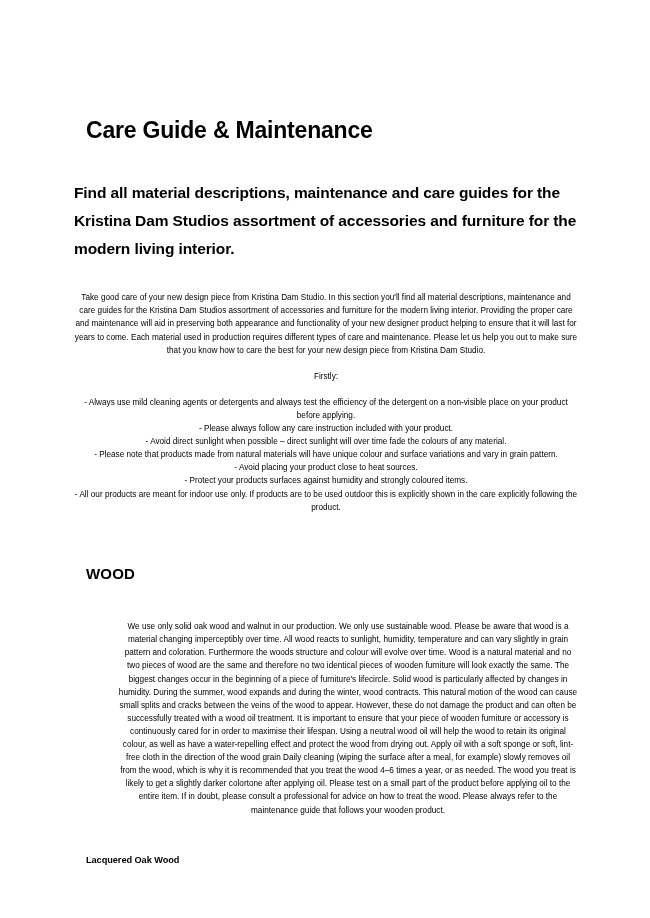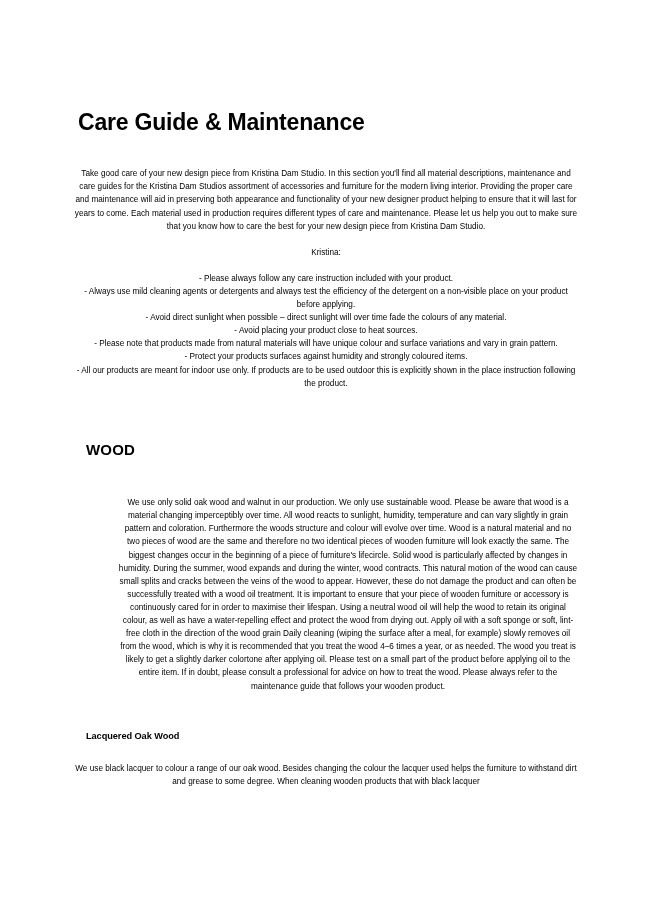--- a/index.html
+++ b/index.html
@@ -26,21 +26,21 @@
     position: absolute;
     left: 74px;
     top: 0;
     width: 504px;
   }
   .doc-title {
     font-size: 23px;
     font-weight: bold;
     letter-spacing: -0.2px;
     line-height: 1.1;
-    margin: 4px;
+    margin: 12px;
     padding-top: 106px;
   }
   .doc-subtitle {
     font-size: 15.5px;
     font-weight: bold;
     line-height: 28px;
     margin: 0;
     padding-top: 24px;
     letter-spacing: -0.1px;
   }
@@ -89,45 +89,43 @@
   }
 </style>
 </head>
 <body>
 
 <div class="page">
   <div class="content">
 
     <h1 class="doc-title">Care Guide &amp; Maintenance</h1>
 
+    <h2 class="doc-subtitle">Find all material descriptions, maintenance and care guides for the Kristina Dam Studios assortment of accessories and furniture for the modern living interior.</h2>
 
     <div class="intro-block">
       <p class="body-text">Take good care of your new design piece from Kristina Dam Studio. In this section you'll find all material descriptions, maintenance and care guides for the Kristina Dam Studios assortment of accessories and furniture for the modern living interior. Providing the proper care and maintenance will aid in preserving both appearance and functionality of your new designer product helping to ensure that it will last for years to come. Each material used in production requires different types of care and maintenance. Please let us help you out to make sure that you know how to care the best for your new design piece from Kristina Dam Studio.</p>
     </div>
 
     <div class="firstly">
-      <p class="body-text">Kristina:</p>
+      <p class="body-text">Firstly:</p>
     </div>
 
     <div class="bullet-list">
+      <p class="bullet-line body-text">- Always use mild cleaning agents or detergents and always test the efficiency of the detergent on a non-visible place on your product before applying.</p>
       <p class="bullet-line body-text">- Please always follow any care instruction included with your product.</p>
-      <p class="bullet-line body-text">- Always use mild cleaning agents or detergents and always test the efficiency of the detergent on a non-visible place on your product before applying.</p>
       <p class="bullet-line body-text">- Avoid direct sunlight when possible – direct sunlight will over time fade the colours of any material.</p>
+      <p class="bullet-line body-text">- Please note that products made from natural materials will have unique colour and surface variations and vary in grain pattern.</p>
       <p class="bullet-line body-text">- Avoid placing your product close to heat sources.</p>
-      <p class="bullet-line body-text">- Please note that products made from natural materials will have unique colour and surface variations and vary in grain pattern.</p>
       <p class="bullet-line body-text">- Protect your products surfaces against humidity and strongly coloured items.</p>
-      <p class="bullet-line body-text">- All our products are meant for indoor use only. If products are to be used outdoor this is explicitly shown in the place instruction following the product.</p>
+      <p class="bullet-line body-text">- All our products are meant for indoor use only. If products are to be used outdoor this is explicitly shown in the care explicitly following the product.</p>
     </div>
 
     <h3 class="section-heading">WOOD</h3>
 
     <div class="section-body">
       <p class="body-text">We use only solid oak wood and walnut in our production. We only use sustainable wood. Please be aware that wood is a material changing imperceptibly over time. All wood reacts to sunlight, humidity, temperature and can vary slightly in grain pattern and coloration. Furthermore the woods structure and colour will evolve over time. Wood is a natural material and no two pieces of wood are the same and therefore no two identical pieces of wooden furniture will look exactly the same. The biggest changes occur in the beginning of a piece of furniture's lifecircle. Solid wood is particularly affected by changes in humidity. During the summer, wood expands and during the winter, wood contracts. This natural motion of the wood can cause small splits and cracks between the veins of the wood to appear. However, these do not damage the product and can often be successfully treated with a wood oil treatment. It is important to ensure that your piece of wooden furniture or accessory is continuously cared for in order to maximise their lifespan. Using a neutral wood oil will help the wood to retain its original colour, as well as have a water-repelling effect and protect the wood from drying out. Apply oil with a soft sponge or soft, lint-free cloth in the direction of the wood grain Daily cleaning (wiping the surface after a meal, for example) slowly removes oil from the wood, which is why it is recommended that you treat the wood 4–6 times a year, or as needed. The wood you treat is likely to get a slightly darker colortone after applying oil. Please test on a small part of the product before applying oil to the entire item. If in doubt, please consult a professional for advice on how to treat the wood. Please always refer to the maintenance guide that follows your wooden product.</p>
     </div>
 
     <h4 class="sub-heading">Lacquered Oak Wood</h4>
 
-    <div class="sub-body">
-      <p class="body-text">We use black lacquer to colour a range of our oak wood. Besides changing the colour the lacquer used helps the furniture to withstand dirt and grease to some degree. When cleaning wooden products that with black lacquer</p>
-    </div>
 
   </div>
 </div>
 
 </body></html>

